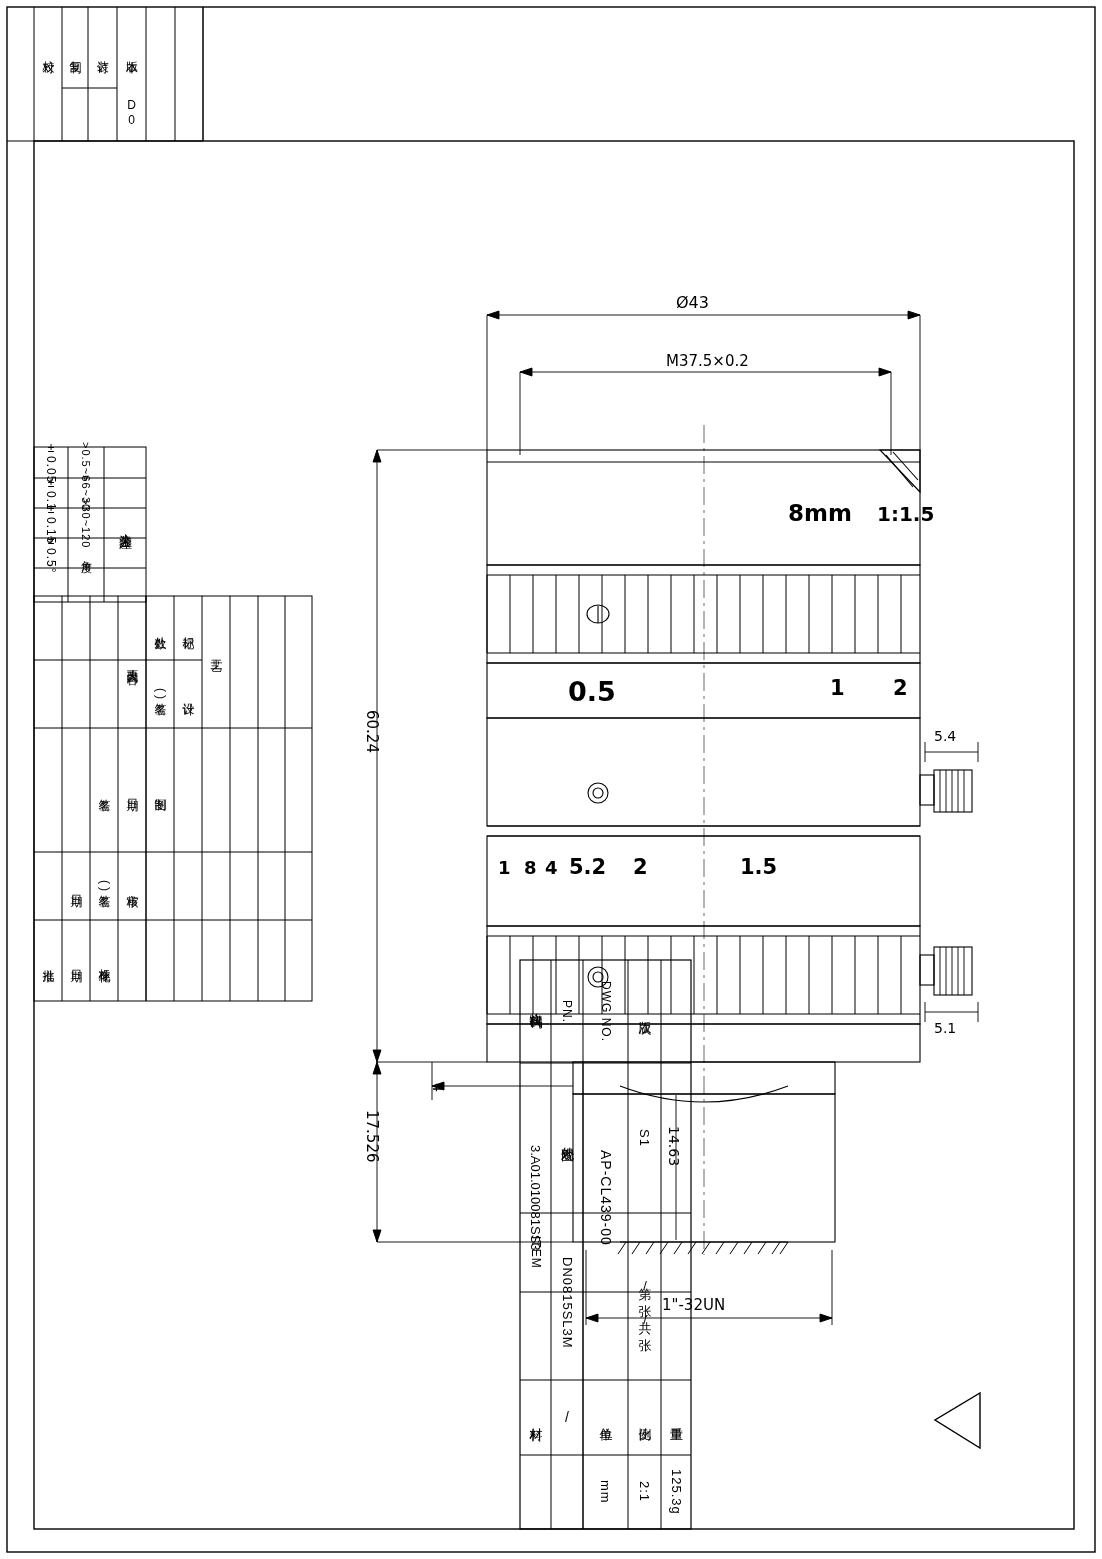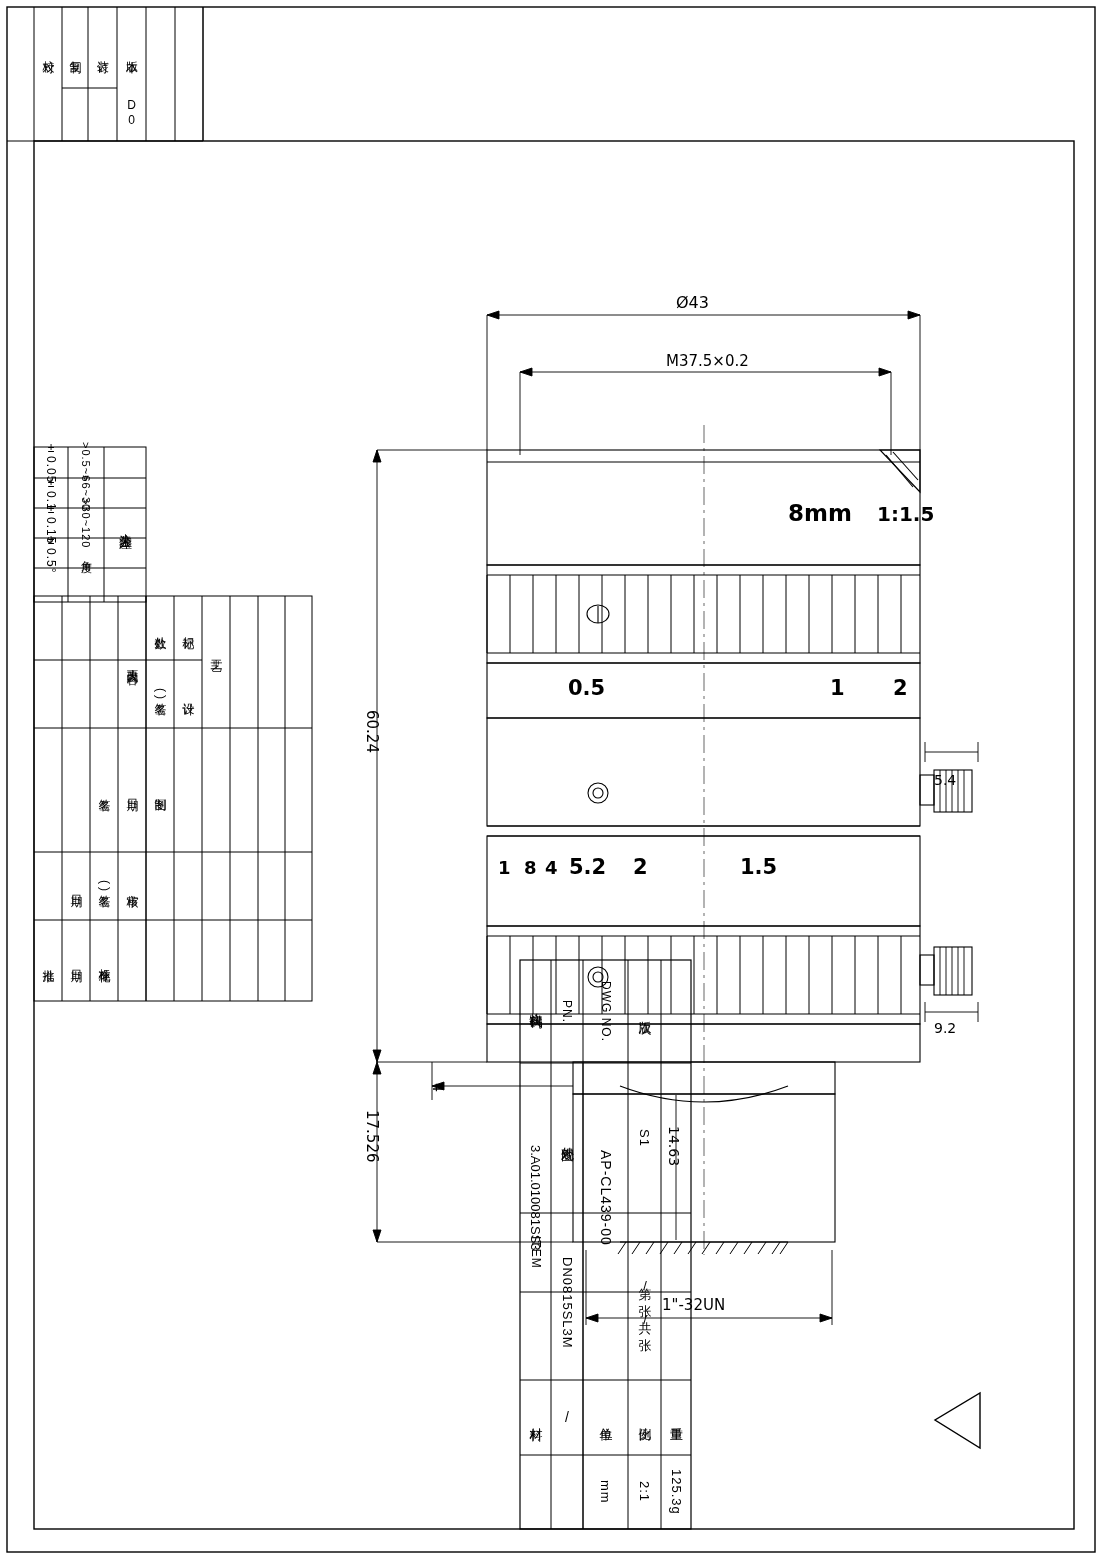--- a/index.html
+++ b/index.html
@@ -341,27 +341,27 @@
 
   <div class="dimtxt" style="left:676px;top:293px;font-size:16px;">Ø43</div>
   <div class="dimtxt" style="left:666px;top:352px;font-size:15px;">M37.5×0.2</div>
 
   <div class="dimtxt vrot" style="left:363px;top:710px;font-size:15px;writing-mode:vertical-rl;text-orientation:mixed;">60.24</div>
   <div class="dimtxt vrot" style="left:363px;top:1110px;font-size:15px;writing-mode:vertical-rl;text-orientation:mixed;">17.526</div>
   <div class="dimtxt vrot" style="left:430px;top:1083px;font-size:14px;writing-mode:vertical-rl;text-orientation:mixed;">4</div>
   <div class="dimtxt vrot" style="left:666px;top:1126px;font-size:14px;writing-mode:vertical-rl;text-orientation:mixed;">14.63</div>
 
   <div class="dimtxt" style="left:662px;top:1296px;font-size:15px;">1"-32UN</div>
-  <div class="dimtxt" style="left:934px;top:728px;font-size:14px;margin-top:44px;">5.4</div>
-  <div class="dimtxt" style="left:934px;top:1020px;font-size:14px;">9.2</div>
+  <div class="dimtxt" style="left:934px;top:728px;font-size:14px;">5.4</div>
+  <div class="dimtxt" style="left:934px;top:1020px;font-size:14px;">5.1</div>
 
   <div class="lens-txt" style="left:788px;top:500px;font-size:23px;">8mm</div>
   <div class="lens-txt" style="left:877px;top:502px;font-size:20px;text-align:center;">1:1.5</div>
 
-  <div class="lens-txt" style="left:568px;top:676px;font-size:21px;">0.5</div>
+  <div class="lens-txt" style="left:568px;top:676px;font-size:27px;">0.5</div>
   <div class="lens-txt" style="left:830px;top:676px;font-size:21px;">1</div>
   <div class="lens-txt" style="left:893px;top:676px;font-size:21px;">2</div>
 
   <div class="lens-txt" style="left:498px;top:857px;font-size:18px;">1</div>
   <div class="lens-txt" style="left:524px;top:857px;font-size:18px;">8</div>
   <div class="lens-txt" style="left:545px;top:857px;font-size:18px;">4</div>
   <div class="lens-txt" style="left:569px;top:855px;font-size:21px;">5.2</div>
   <div class="lens-txt" style="left:633px;top:855px;font-size:21px;">2</div>
   <div class="lens-txt" style="left:740px;top:855px;font-size:21px;">1.5</div>
 

